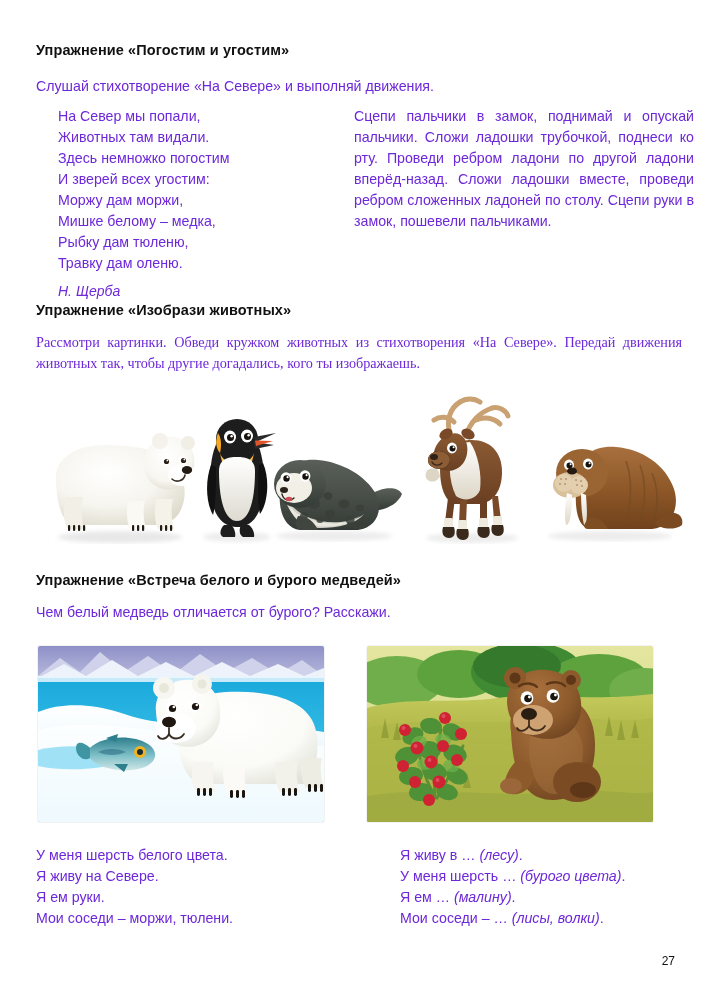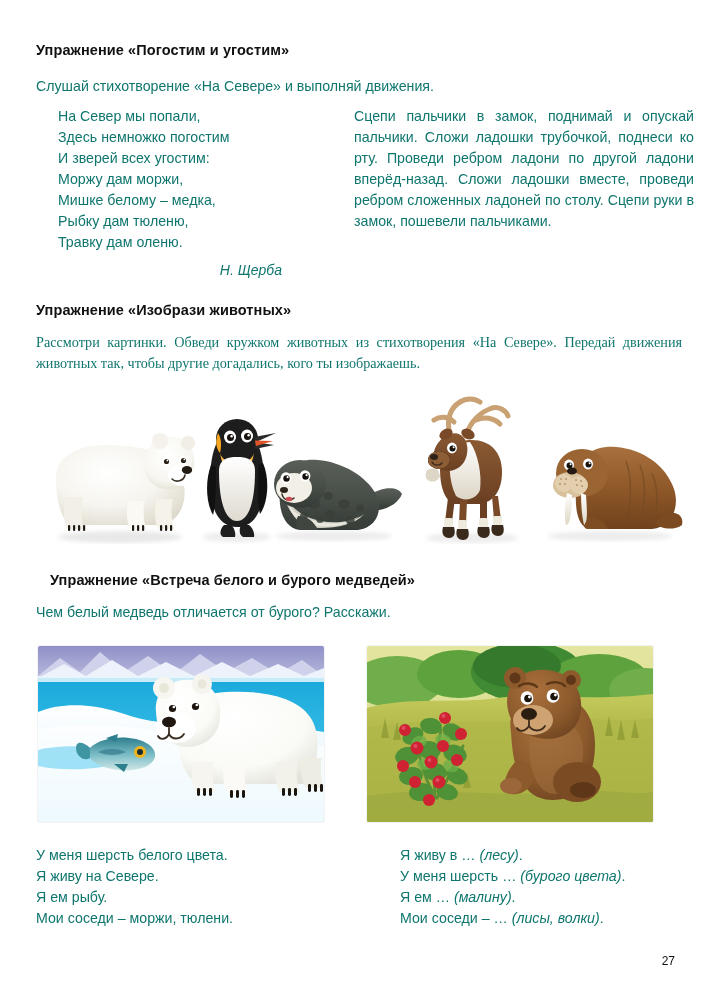--- a/index.html
+++ b/index.html
@@ -28,26 +28,25 @@
     font-size: 14.5px;
     font-weight: bold;
     letter-spacing: 0.1px;
     color: #111;
     white-space: nowrap;
   }
   .body-text {
     position: absolute;
     font-size: 14.2px;
     line-height: 21px;
-    color: #0f766e;
+    color: #6d28d9;
   }
   .justified { text-align: justify; text-justify: inter-word; }
   .poem-line { white-space: nowrap; }
   .poem-author {
-    text-align: right;
     font-style: italic;
     font-size: 14px;
     margin-top: 7px;
     padding-right: 26px;
   }
   .answer-line { white-space: nowrap; }
   .hint { font-style: italic; }
   .page-number {
     position: absolute;
     right: 44px;
@@ -81,20 +80,21 @@
 <body>
 
 <div class="page">
 
   <div class="ex-title" style="left:36px; top:42px;">Упражнение «Погостим и угостим»</div>
 
   <div class="body-text" style="left:36px; top:76px; width:640px;">Слушай стихотворение «На Севере» и выполняй движения.</div>
 
   <div class="body-text" style="left:58px; top:106px; width:250px;">
     <div class="poem-line">На Север мы попали,</div>
+    <div class="poem-line">Животных там видали.</div>
     <div class="poem-line">Здесь немножко погостим</div>
     <div class="poem-line">И зверей всех угостим:</div>
     <div class="poem-line">Моржу дам моржи,</div>
     <div class="poem-line">Мишке белому – медка,</div>
     <div class="poem-line">Рыбку дам тюленю,</div>
     <div class="poem-line">Травку дам оленю.</div>
     <div class="poem-author">Н. Щерба</div>
   </div>
 
   <div class="body-text justified" style="left:322px; top:106px; width:340px;margin-left:32px;">Сцепи пальчики в замок, поднимай и опускай пальчики. Сложи ладошки трубочкой, поднеси ко рту. Проведи ребром ладони по другой ладони вперёд-назад. Сложи ладошки вместе, проведи ребром сложенных ладоней по столу. Сцепи руки в замок, пошевели пальчиками.</div>
@@ -388,21 +388,21 @@
         <circle cx="54.5" cy="27.5" r="3" fill="#17120d"></circle>
         <circle cx="55.6" cy="26.2" r="1" fill="#ffffff"></circle>
 
         <ellipse cx="38" cy="34" rx="5" ry="3.6" fill="#241a12"></ellipse>
 
         <path d="M56 80 C50 86 48 92 54 92 L74 92 C70 84 64 80 56 80 Z" fill="#7e4d22"></path>
       </svg>
     </div>
   </div>
 
-  <div class="ex-title" style="left:36px; top:572px;margin-left:14px;">Упражнение «Встреча белого и бурого медведей»</div>
+  <div class="ex-title" style="left:36px; top:572px;">Упражнение «Встреча белого и бурого медведей»</div>
 
   <div class="body-text" style="left:36px; top:602px; width:640px;">Чем белый медведь отличается от бурого? Расскажи.</div>
 
   <div class="scene" style="left:38px; top:646px; width:286px; height:176px;">
     <svg width="286" height="176" viewBox="0 0 286 176">
       <defs>
         <linearGradient id="skyG" x1="0" y1="0" x2="0" y2="1">
           <stop offset="0%" stop-color="#8f90c8"></stop>
           <stop offset="100%" stop-color="#b9bcdd"></stop>
         </linearGradient>
@@ -633,21 +633,21 @@
         <path d="M44 54 L44 60" stroke="#3f2c1b" stroke-width="1.8" stroke-linecap="round"></path>
         <path d="M44 60 C40 66 34 66 32 62" stroke="#3f2c1b" stroke-width="1.8" fill="none" stroke-linecap="round"></path>
         <path d="M44 60 C48 66 56 66 60 60" stroke="#3f2c1b" stroke-width="1.8" fill="none" stroke-linecap="round"></path>
       </g>
     </svg>
   </div>
 
   <div class="body-text" style="left:36px; top:845px; width:300px;">
     <div class="answer-line">У меня шерсть белого цвета.</div>
     <div class="answer-line">Я живу на Севере.</div>
-    <div class="answer-line">Я ем рыбу.</div>
+    <div class="answer-line">Я ем руки.</div>
     <div class="answer-line">Мои соседи – моржи, тюлени.</div>
   </div>
 
   <div class="body-text" style="left:367px; top:845px; width:320px;margin-left:33px;">
     <div class="answer-line">
       <span>Я живу в … </span><span class="hint">(лесу)</span><span>.</span>
     </div>
     <div class="answer-line">
       <span>У меня шерсть … </span><span class="hint">(бурого цвета)</span><span>.</span>
     </div>

